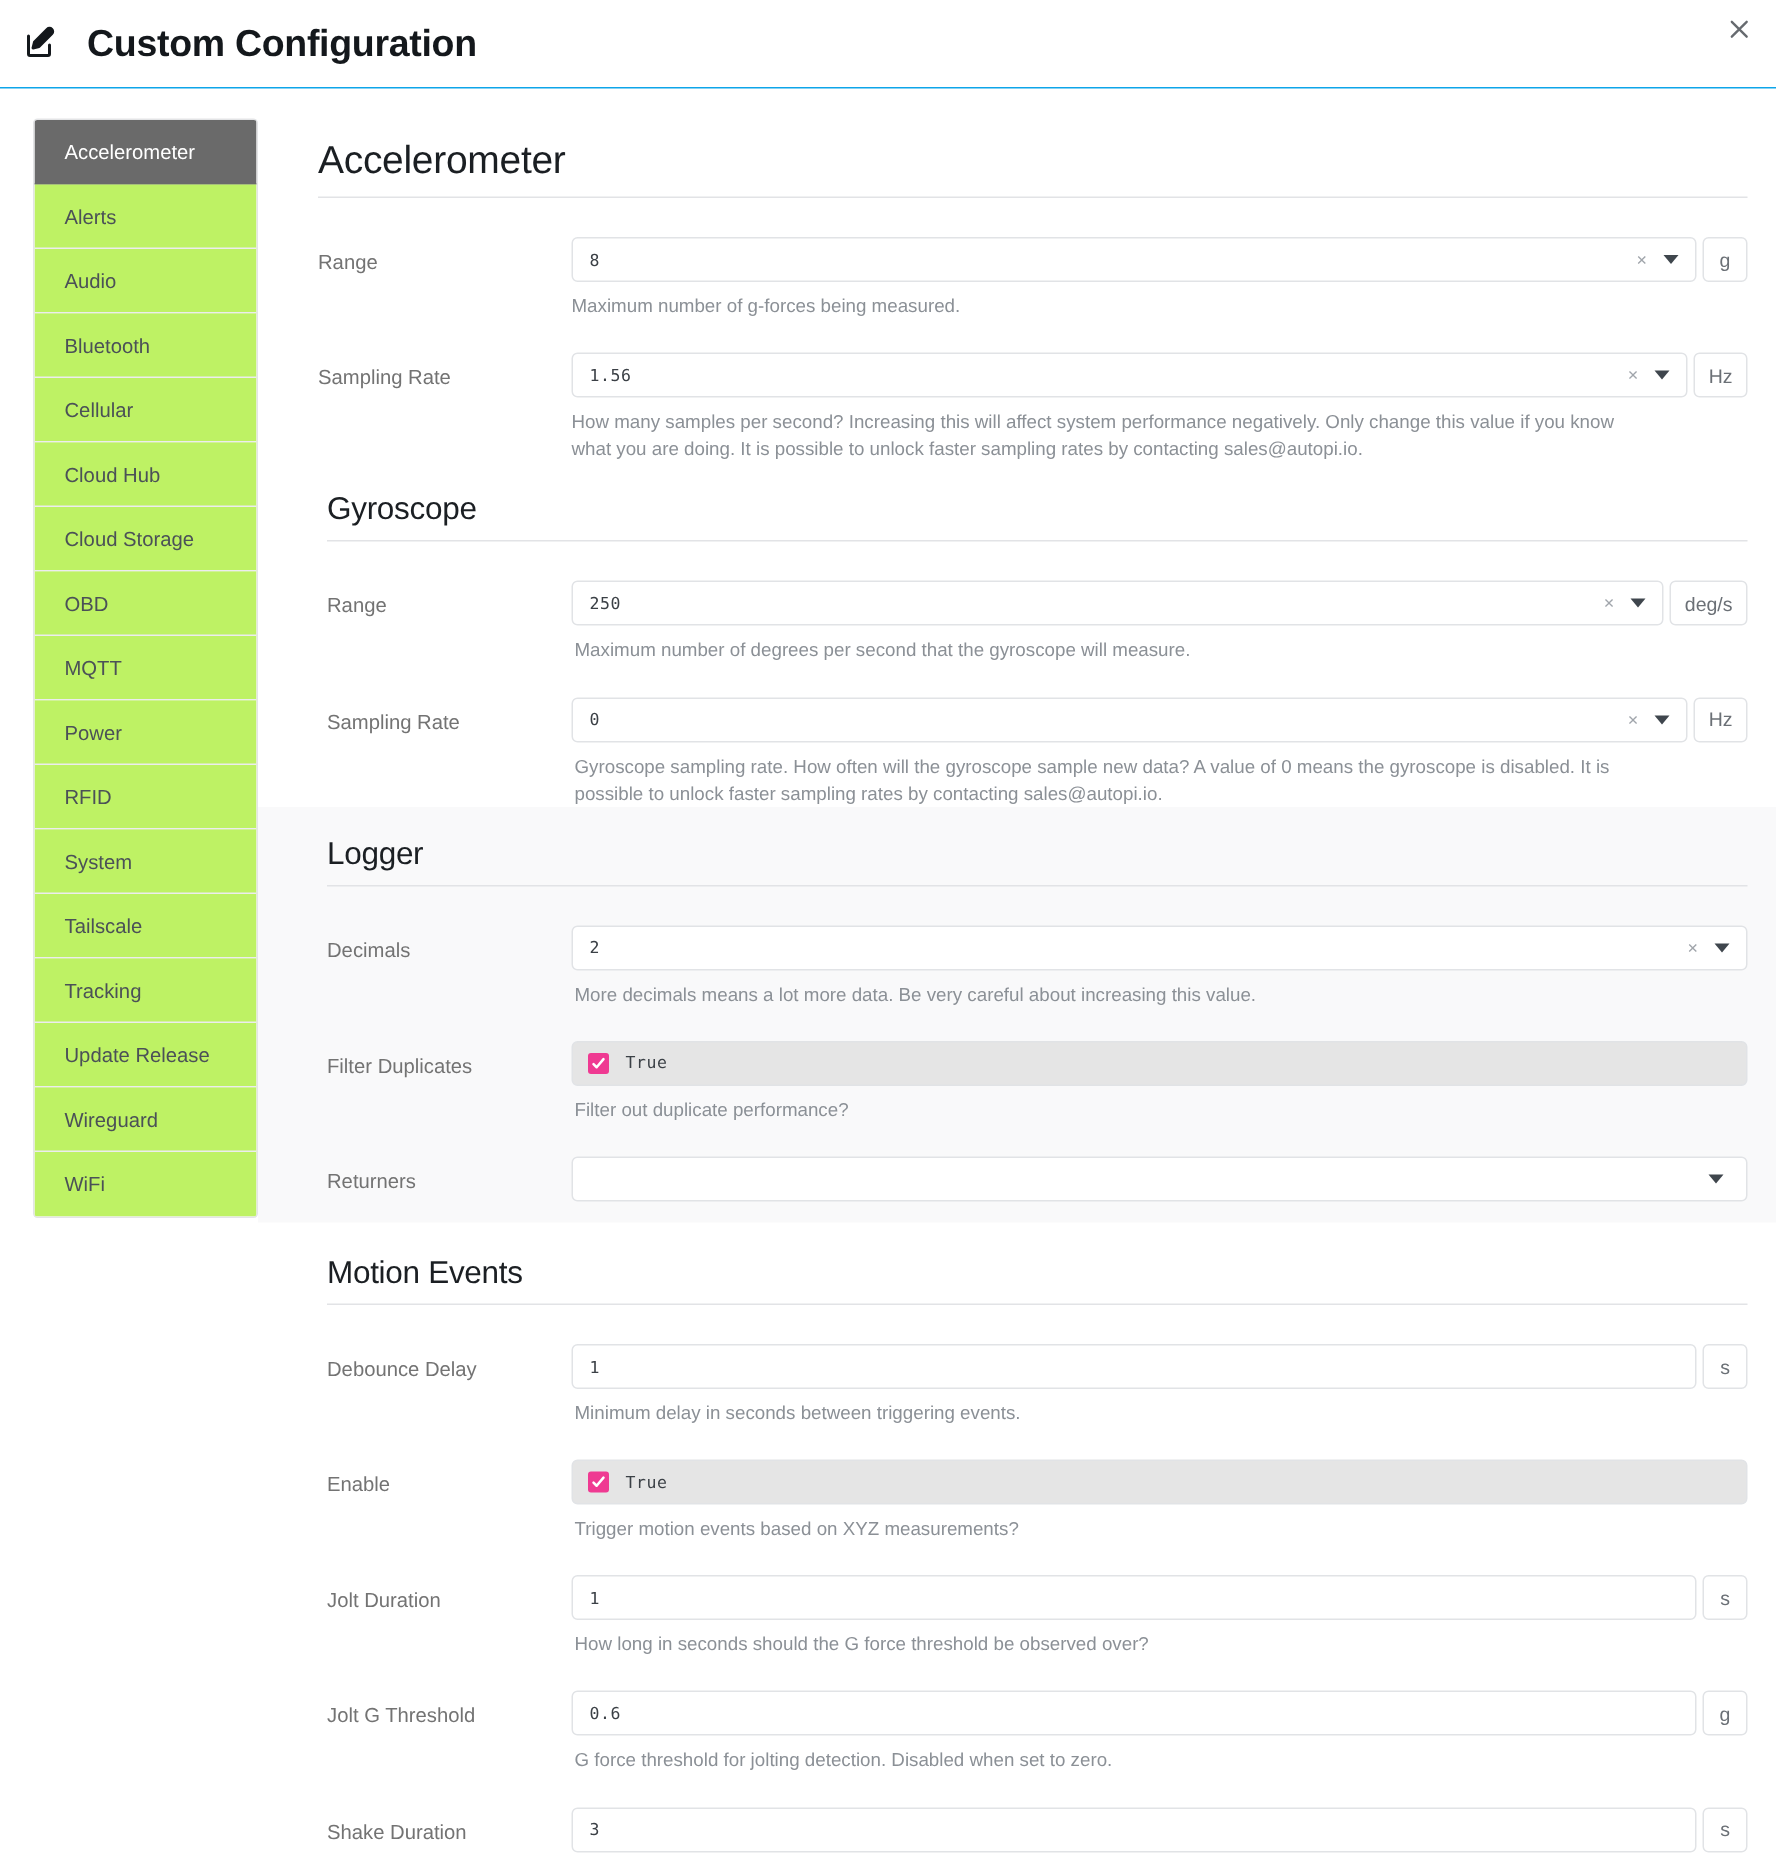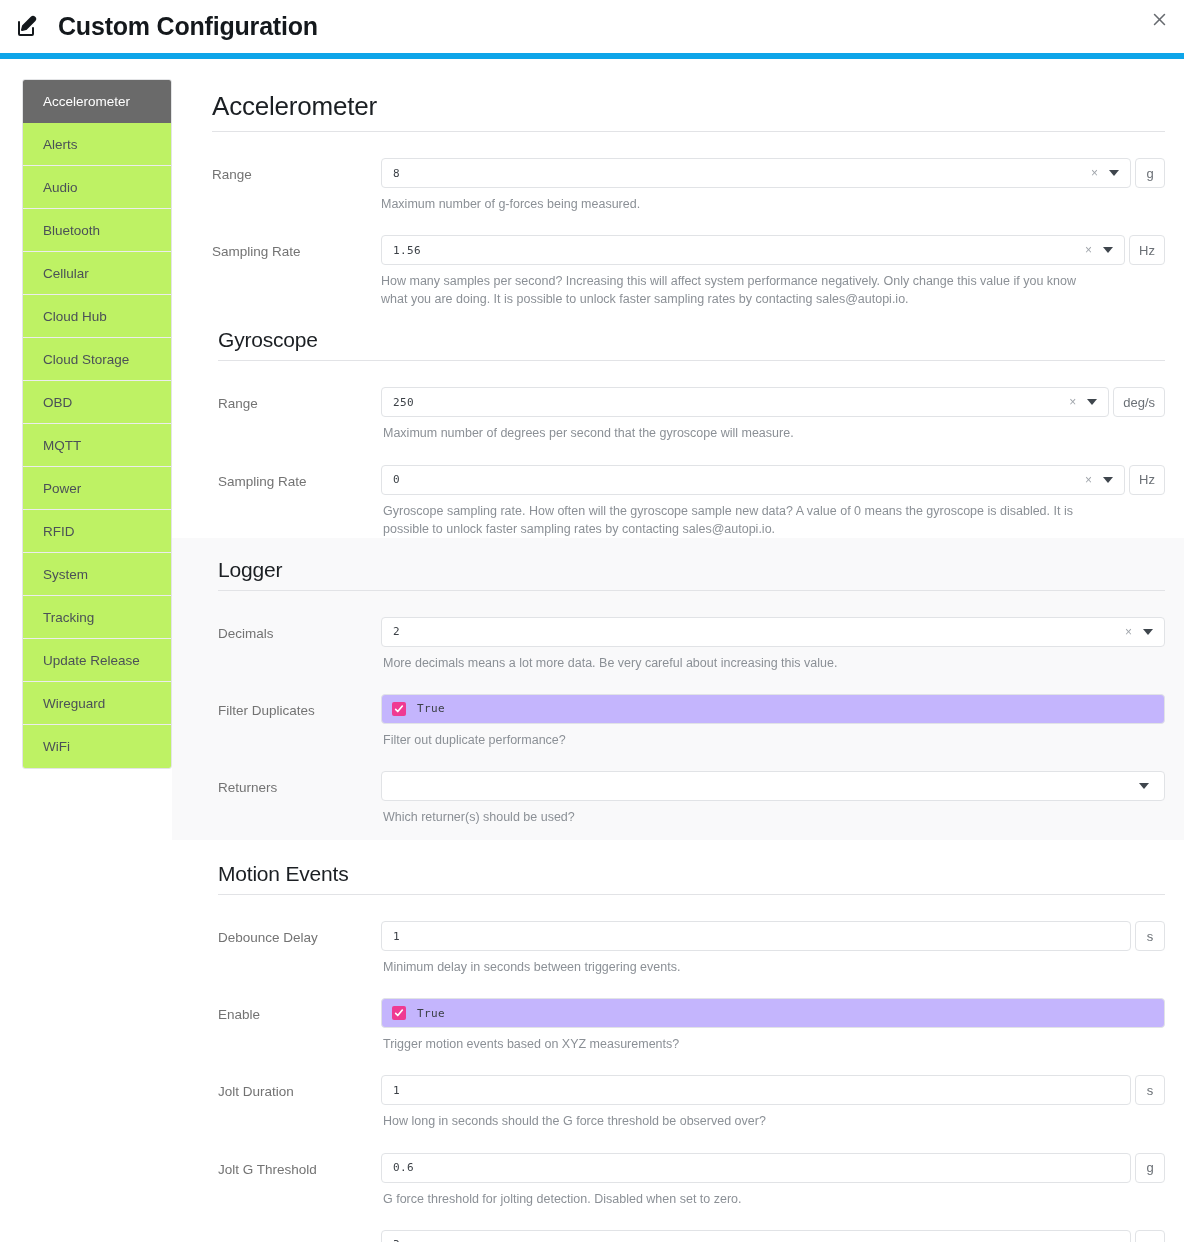--- a/index.html
+++ b/index.html
@@ -11,21 +11,21 @@
     font-family: "Liberation Sans", sans-serif;
     color: #2e3338;
     overflow: hidden;
     position: relative;
   }
 
   
   .app-header {
     position: relative;
     height: 59px;
-    border-bottom: 6px solid #0ea5e9;
+    border-bottom: 1px solid #0ea5e9;
     display: flex;
     align-items: center;
     padding-left: 14px;
   }
   .edit-icon {
     width: 26px; height: 26px;
     display: flex; align-items: center; justify-content: center;
     color: #14181c;
     flex: 0 0 auto;
   }
@@ -201,21 +201,21 @@
     padding: 0 9px;
     font-size: 13px;
     color: #6b7076;
   }
 
   
   .check-box-ctrl {
     height: 30px;
     border: 1px solid #e1e3e6;
     border-radius: 4px;
-    background: #c4b5fd;
+    background: #e5e5e5;
     display: flex;
     align-items: center;
     padding: 0 0 0 10px;
   }
   .cbx {
     width: 14px; height: 14px;
     background: #ef3a92;
     border-radius: 2px;
     display: flex; align-items: center; justify-content: center;
     flex: 0 0 auto;
@@ -302,20 +302,23 @@
     <div class="side-item">
         <span>Power</span>
       </div>
     <div class="side-item">
         <span>RFID</span>
       </div>
     <div class="side-item">
         <span>System</span>
       </div>
     <div class="side-item">
+        <span>Tailscale</span>
+      </div>
+    <div class="side-item">
         <span>Tracking</span>
       </div>
     <div class="side-item">
         <span>Update Release</span>
       </div>
     <div class="side-item">
         <span>Wireguard</span>
       </div>
     <div class="side-item">
         <span>WiFi</span>
@@ -423,21 +426,20 @@
           <div class="help">Filter out duplicate performance?</div>
         </div>
       </div>
 
       <div class="field indent">
         <div class="field-label">Returners</div>
         <div class="field-control">
           <div class="empty-select">
             <span class="caret"></span>
           </div>
-          <div class="help">Which returner(s) should be used?</div>
         </div>
       </div>
     </section>
 
     <section class="section">
       <h2 class="section-title motion">Motion Events</h2>
 
       <div class="field indent">
         <div class="field-label">Debounce Delay</div>
         <div class="field-control">

